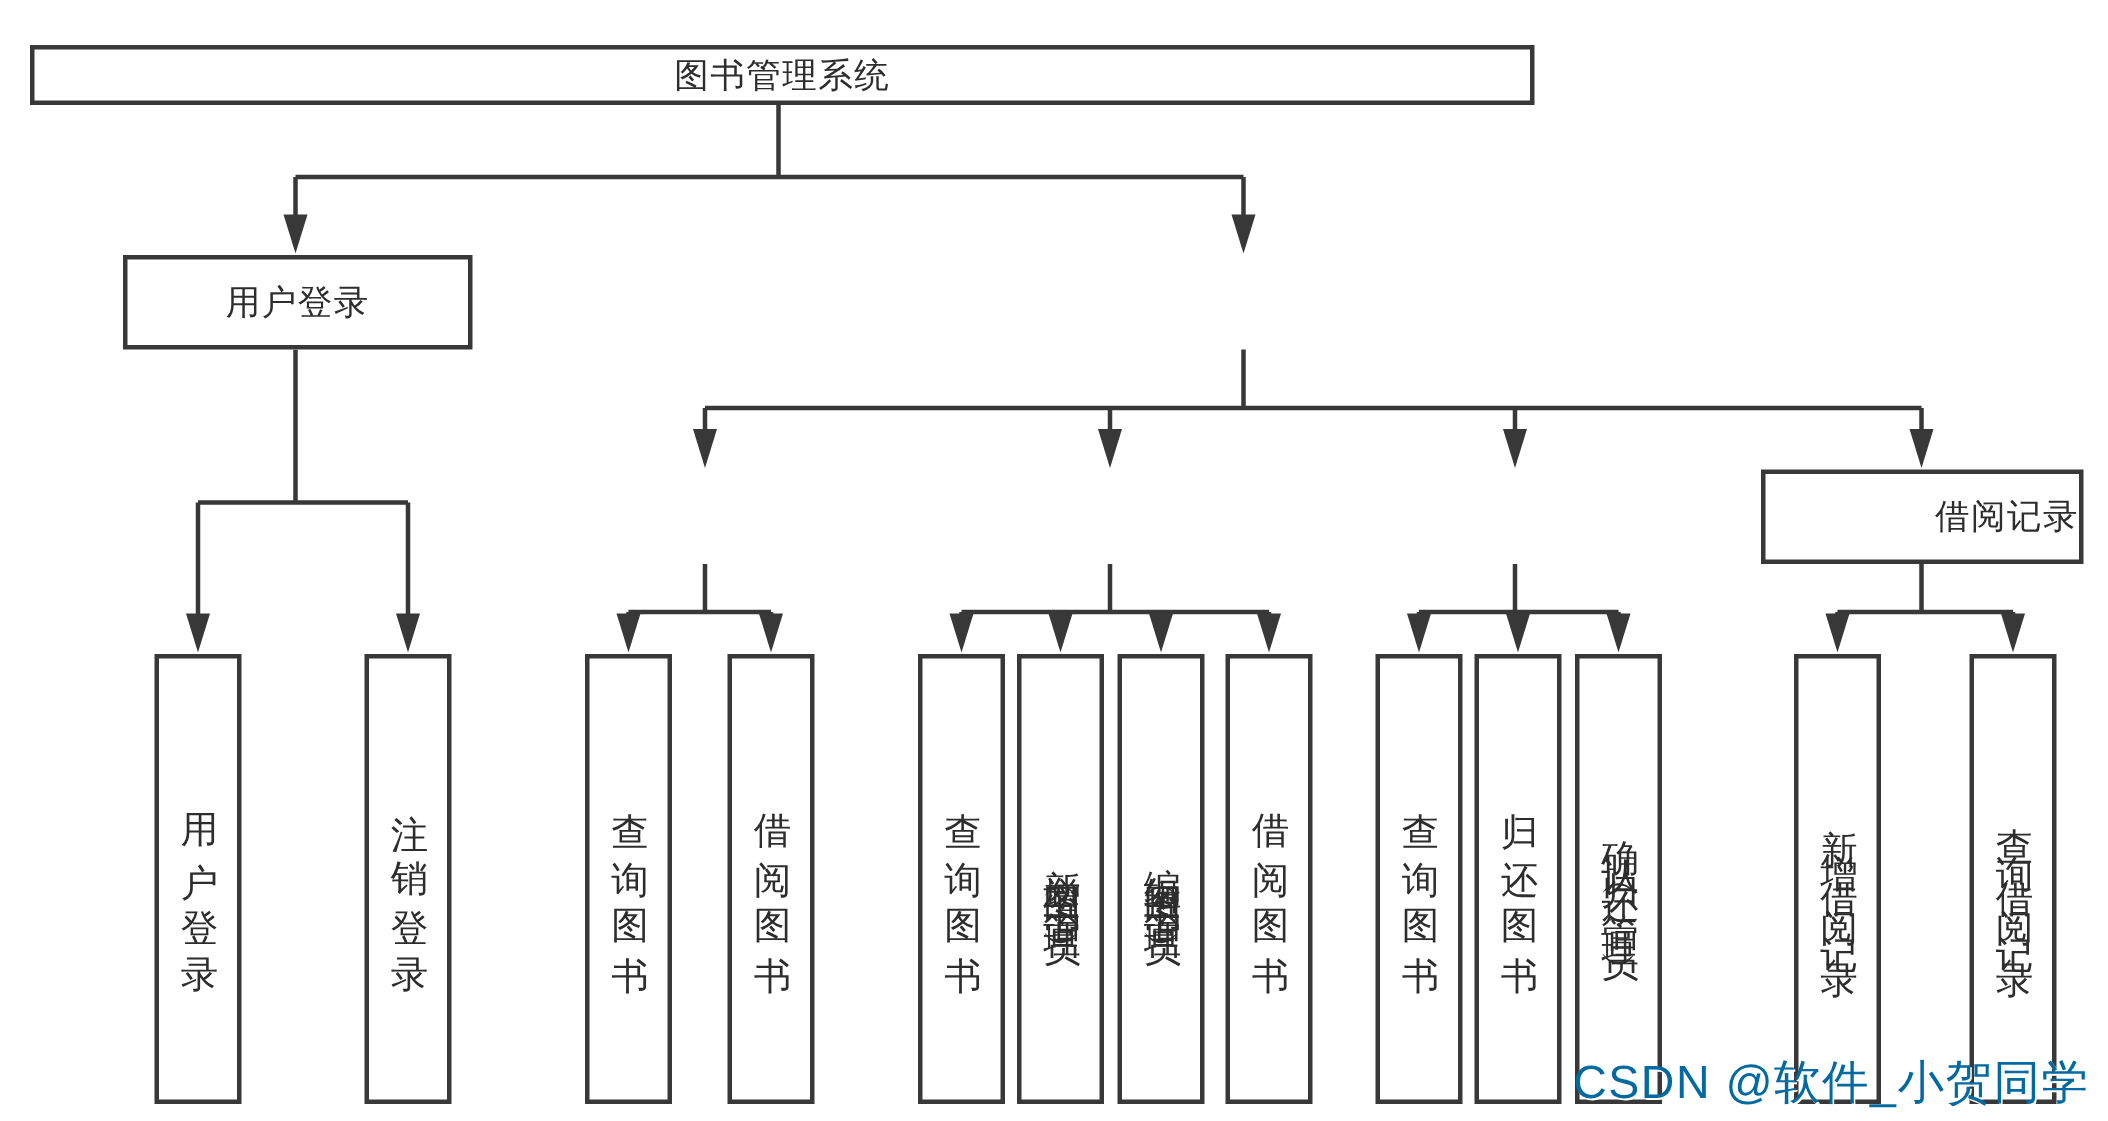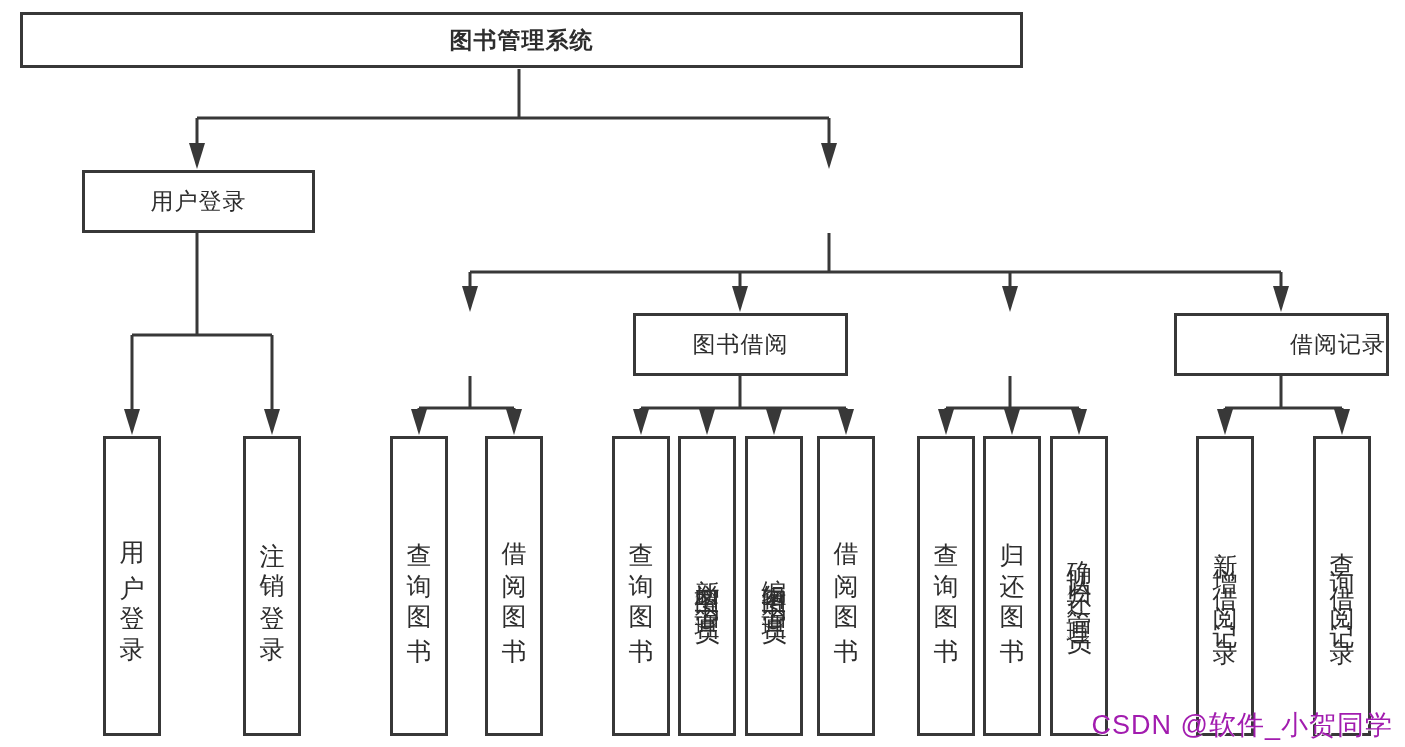--- a/index.html
+++ b/index.html
@@ -29,22 +29,22 @@
     white-space:nowrap;
   }
   .sp-a span{letter-spacing:32px;}
   .sp-b span{letter-spacing:18px;}
   .sp-c span{letter-spacing:10px;}
   .sp-d span{letter-spacing:6px;}
   .watermark{
     position:absolute;
     right:12px;bottom:4px;
     z-index:3;
-    font-size:27px;
-    color:#a21caf;
+    font-size:31px;
+    color:#0369a1;
     letter-spacing:1px;
     text-shadow:1px 1px 0 #ffffff;
     white-space:nowrap;
   }
 </style>
 </head>
 <body>
 
 <div class="stage">
 
@@ -81,31 +81,28 @@
       <polygon points="766,409 782,409 774,435"></polygon>
       <polygon points="838,409 854,409 846,435"></polygon>
       <polygon points="938,409 954,409 946,435"></polygon>
       <polygon points="1004,409 1020,409 1012,435"></polygon>
       <polygon points="1071,409 1087,409 1079,435"></polygon>
       <polygon points="1217,409 1233,409 1225,435"></polygon>
       <polygon points="1334,409 1350,409 1342,435"></polygon>
     </g>
   </svg>
 
-  <div class="node h-node" style="left:20px;top:12px;width:1003px;height:56px;font-weight:bold;">
+  <div class="node h-node" style="left:20px;top:30px;width:1003px;height:40px;">
     <span>图书管理系统</span>
   </div>
 
   <div class="node h-node" style="left:82px;top:170px;width:233px;height:63px;">
     <span>用户登录</span>
   </div>
 
-  <div class="node h-node" style="left:633px;top:313px;width:215px;height:63px;">
-    <span>图书借阅</span>
-  </div>
   <div class="node h-node" style="left:1174px;top:313px;width:215px;height:63px;justify-content:flex-end;">
     <span>借阅记录</span>
   </div>
 
   <div class="node v-node sp-a" style="left:103px;top:436px;width:58px;height:300px;">
     <span>用户登录</span>
   </div>
   <div class="node v-node sp-a" style="left:243px;top:436px;width:58px;height:300px;">
     <span>注销登录</span>
   </div>

